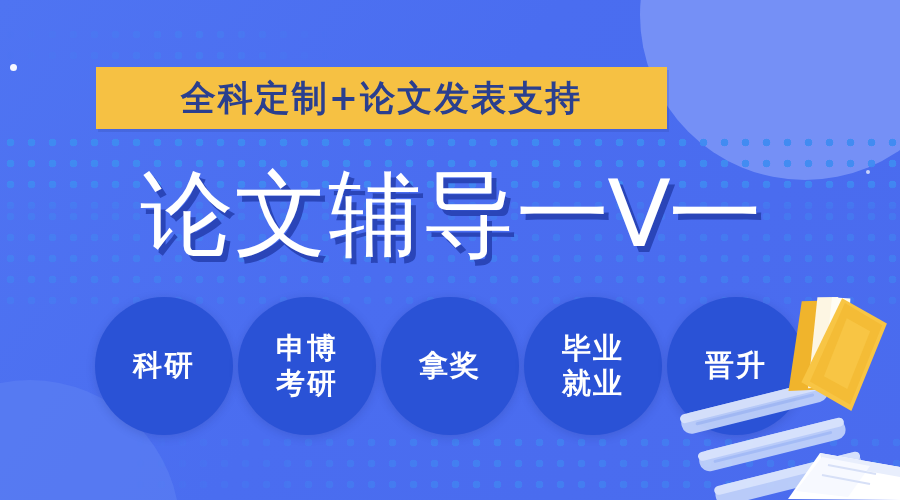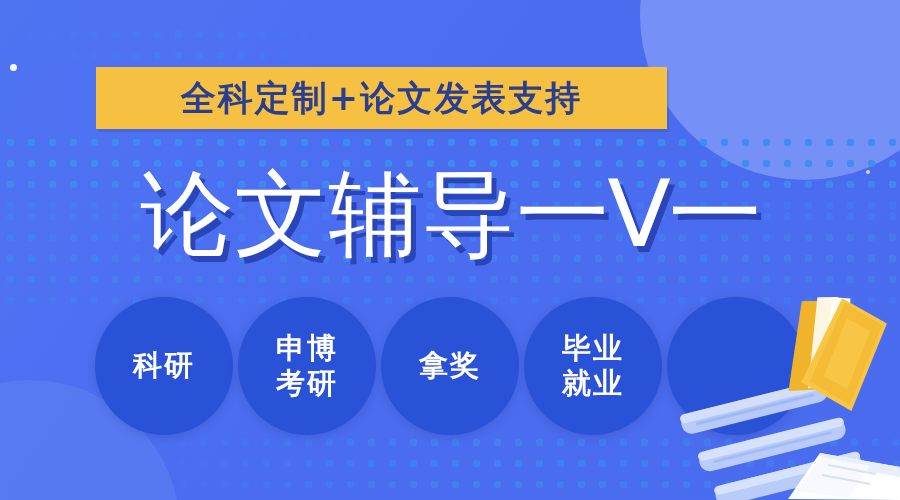--- a/index.html
+++ b/index.html
@@ -178,20 +178,21 @@
     <div class="badge">
       <span class="badge-line">拿奖</span>
     </div>
 
     <div class="badge">
       <span class="badge-line">毕业</span>
       <span class="badge-line">就业</span>
     </div>
 
     <div class="badge">
+      <span class="badge-line">晋升</span>
     </div>
 
   </div>
 
   <svg class="illus" viewBox="0 0 230 215">
 
     <g opacity="0.9">
       <g transform="rotate(-14 110 130)">
         <rect x="12" y="106" width="150" height="21" rx="10" fill="#c6d6fb"></rect>
         <rect x="12" y="106" width="150" height="9" rx="4.5" fill="#e6eefe"></rect>

